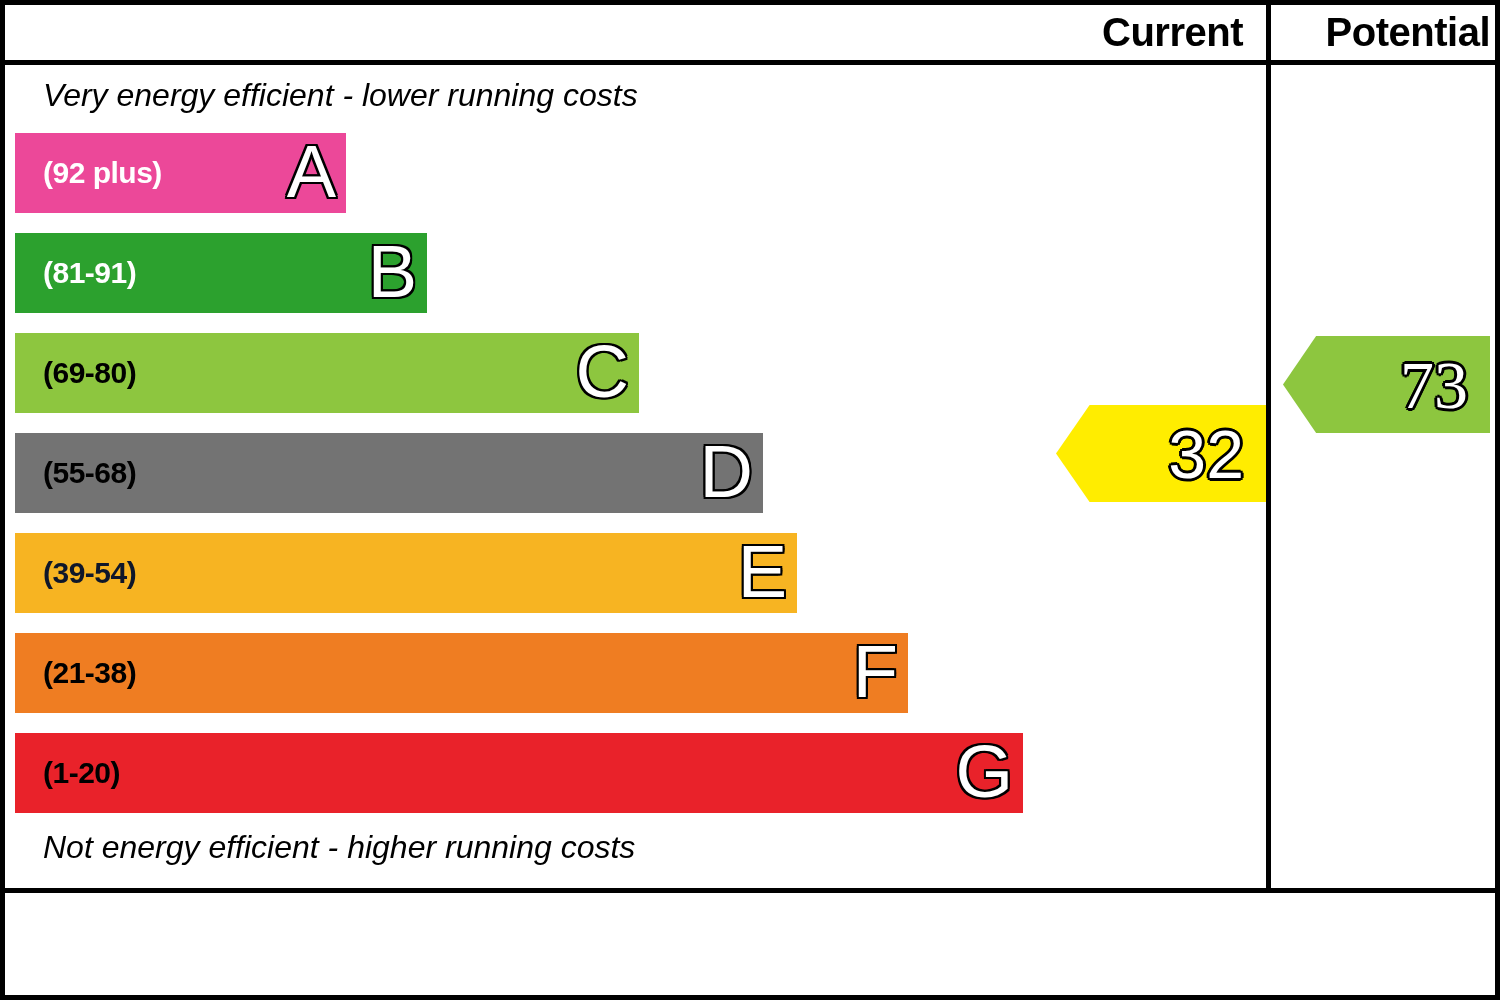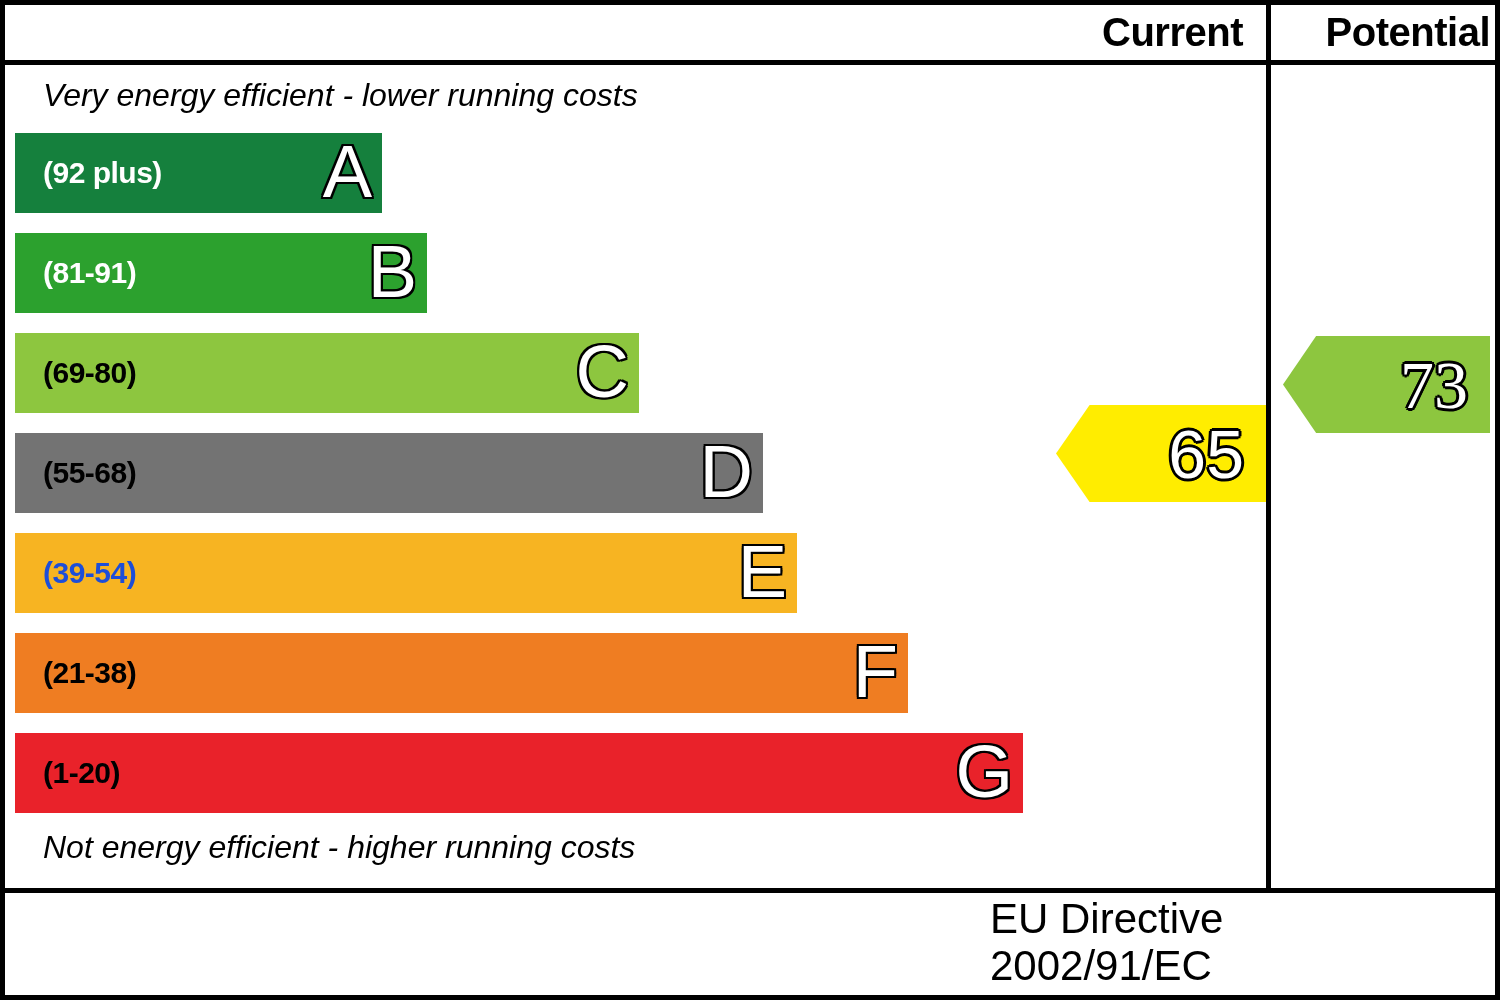--- a/index.html
+++ b/index.html
@@ -193,60 +193,56 @@
     <div class="hdr-current">Current</div>
     <div class="hdr-potential">Potential</div>
   </div>
   <div class="header-sep"></div>
 
   <div class="col-divider"></div>
 
   <div class="caption caption-top">Very energy efficient - lower running costs</div>
 
   <div id="bands">
-      <div class="band" style="top: 128px; width: 367px; background: #15803d;">
+      <div class="band" style="top: 128px; width: 331px; background: #ec4899;">
         <span class="band-range" style="color: rgb(255, 255, 255);">(92 plus)</span>
         <span class="band-letter">A</span>
       </div>
       <div class="band" style="top: 228px; width: 412px; background: rgb(44, 161, 46); text-align: right;">
         <span class="band-range" style="color: rgb(255, 255, 255);">(81-91)</span>
         <span class="band-letter">B</span>
       </div>
       <div class="band" style="top: 328px; width: 624px; background: rgb(141, 198, 63);">
         <span class="band-range" style="color: rgb(0, 0, 0);">(69-80)</span>
         <span class="band-letter">C</span>
       </div>
       <div class="band" style="top: 428px; width: 748px; background: #737373;">
         <span class="band-range" style="color: rgb(0, 0, 0);">(55-68)</span>
         <span class="band-letter">D</span>
       </div>
       <div class="band" style="top: 528px; width: 782px; background: rgb(247, 180, 34);">
-        <span class="band-range" style="color: #1d4ed8;">(39-54)</span>
+        <span class="band-range" style="color: #0f172a;">(39-54)</span>
         <span class="band-letter">E</span>
       </div>
       <div class="band" style="top: 628px; width: 893px; background: rgb(239, 125, 34);">
         <span class="band-range" style="color: rgb(0, 0, 0);">(21-38)</span>
         <span class="band-letter">F</span>
       </div>
       <div class="band" style="top: 728px; width: 1008px; background: rgb(233, 34, 42);">
         <span class="band-range" style="color: rgb(0, 0, 0);">(1-20)</span>
         <span class="band-letter">G</span>
       </div>
     </div>
 
   <div class="caption caption-bottom">Not energy efficient - higher running costs</div>
 
   <div class="arrow" id="arrow-current" style="background: rgb(255, 237, 0);">
-    <span class="arrow-value">65</span>
+    <span class="arrow-value">32</span>
   </div>
   <div class="arrow" id="arrow-potential" style="background: rgb(141, 198, 63);">
     <span class="arrow-value">73</span>
   </div>
 
   <div class="footer-sep"></div>
   <div class="footer">
-    <div class="footer-directive">
-      <div>EU Directive</div>
-      <div>2002/91/EC</div>
-    </div>
   </div>
 
 </div>
 
 </body></html>

